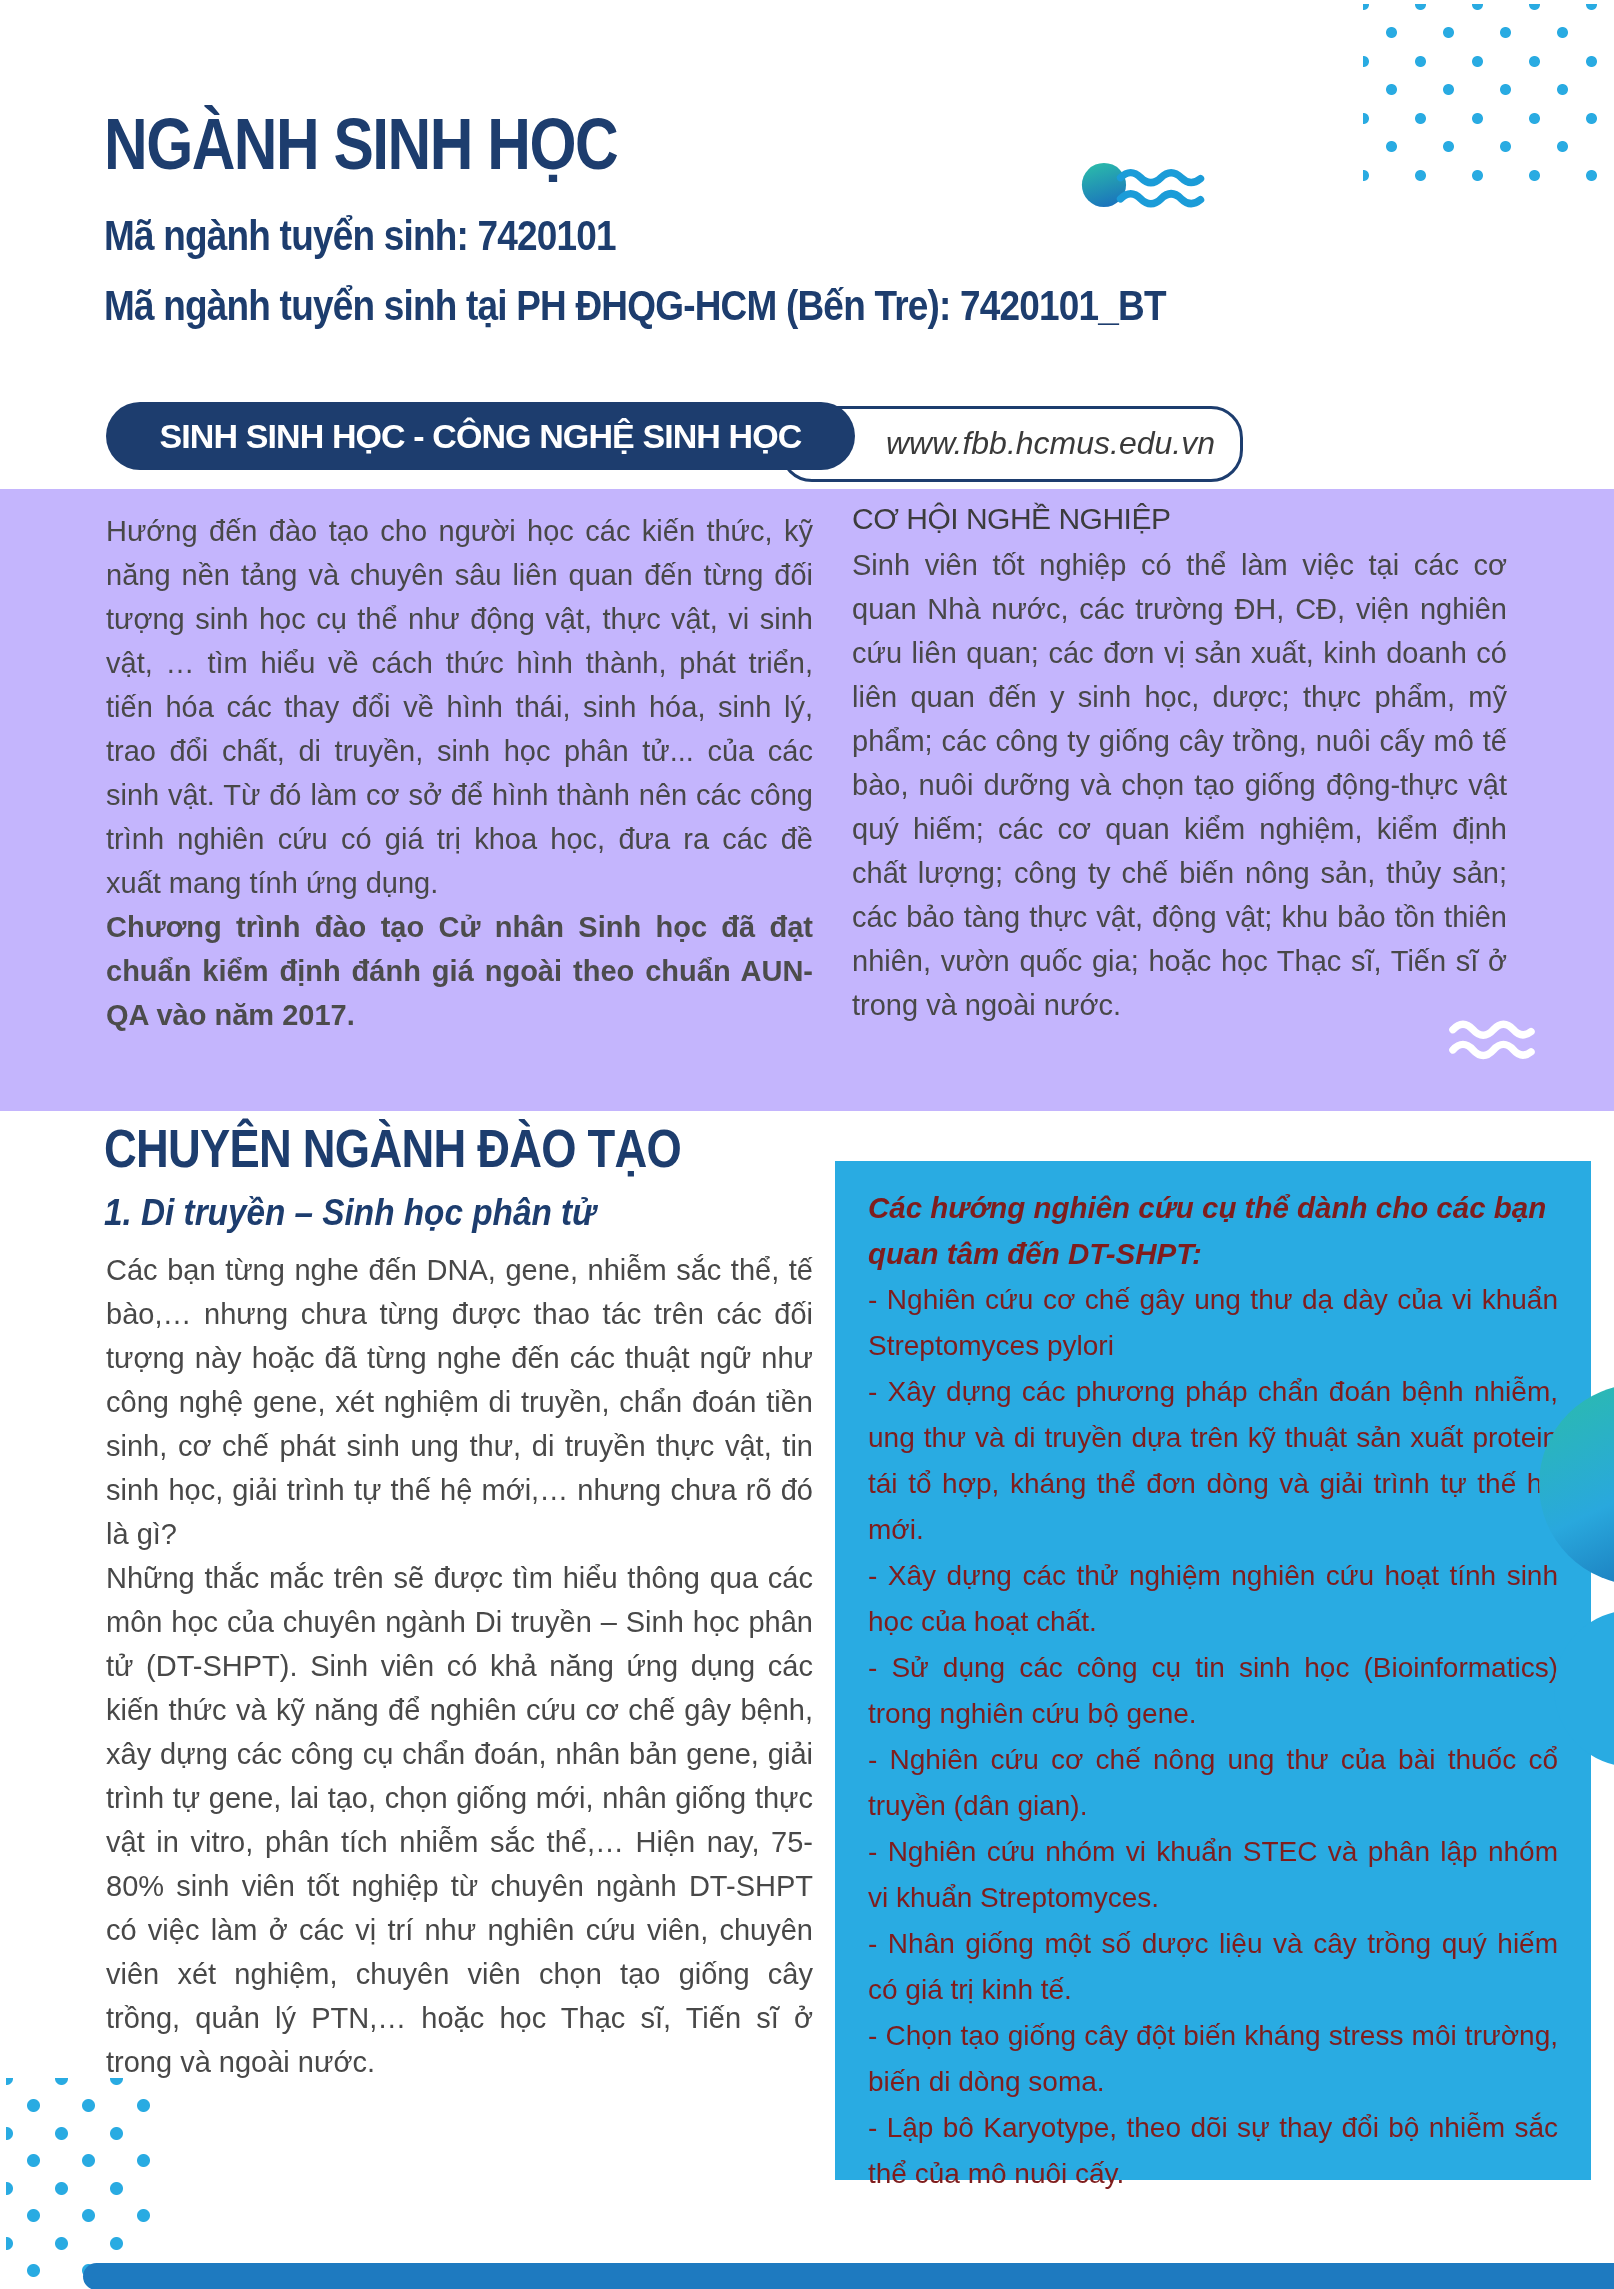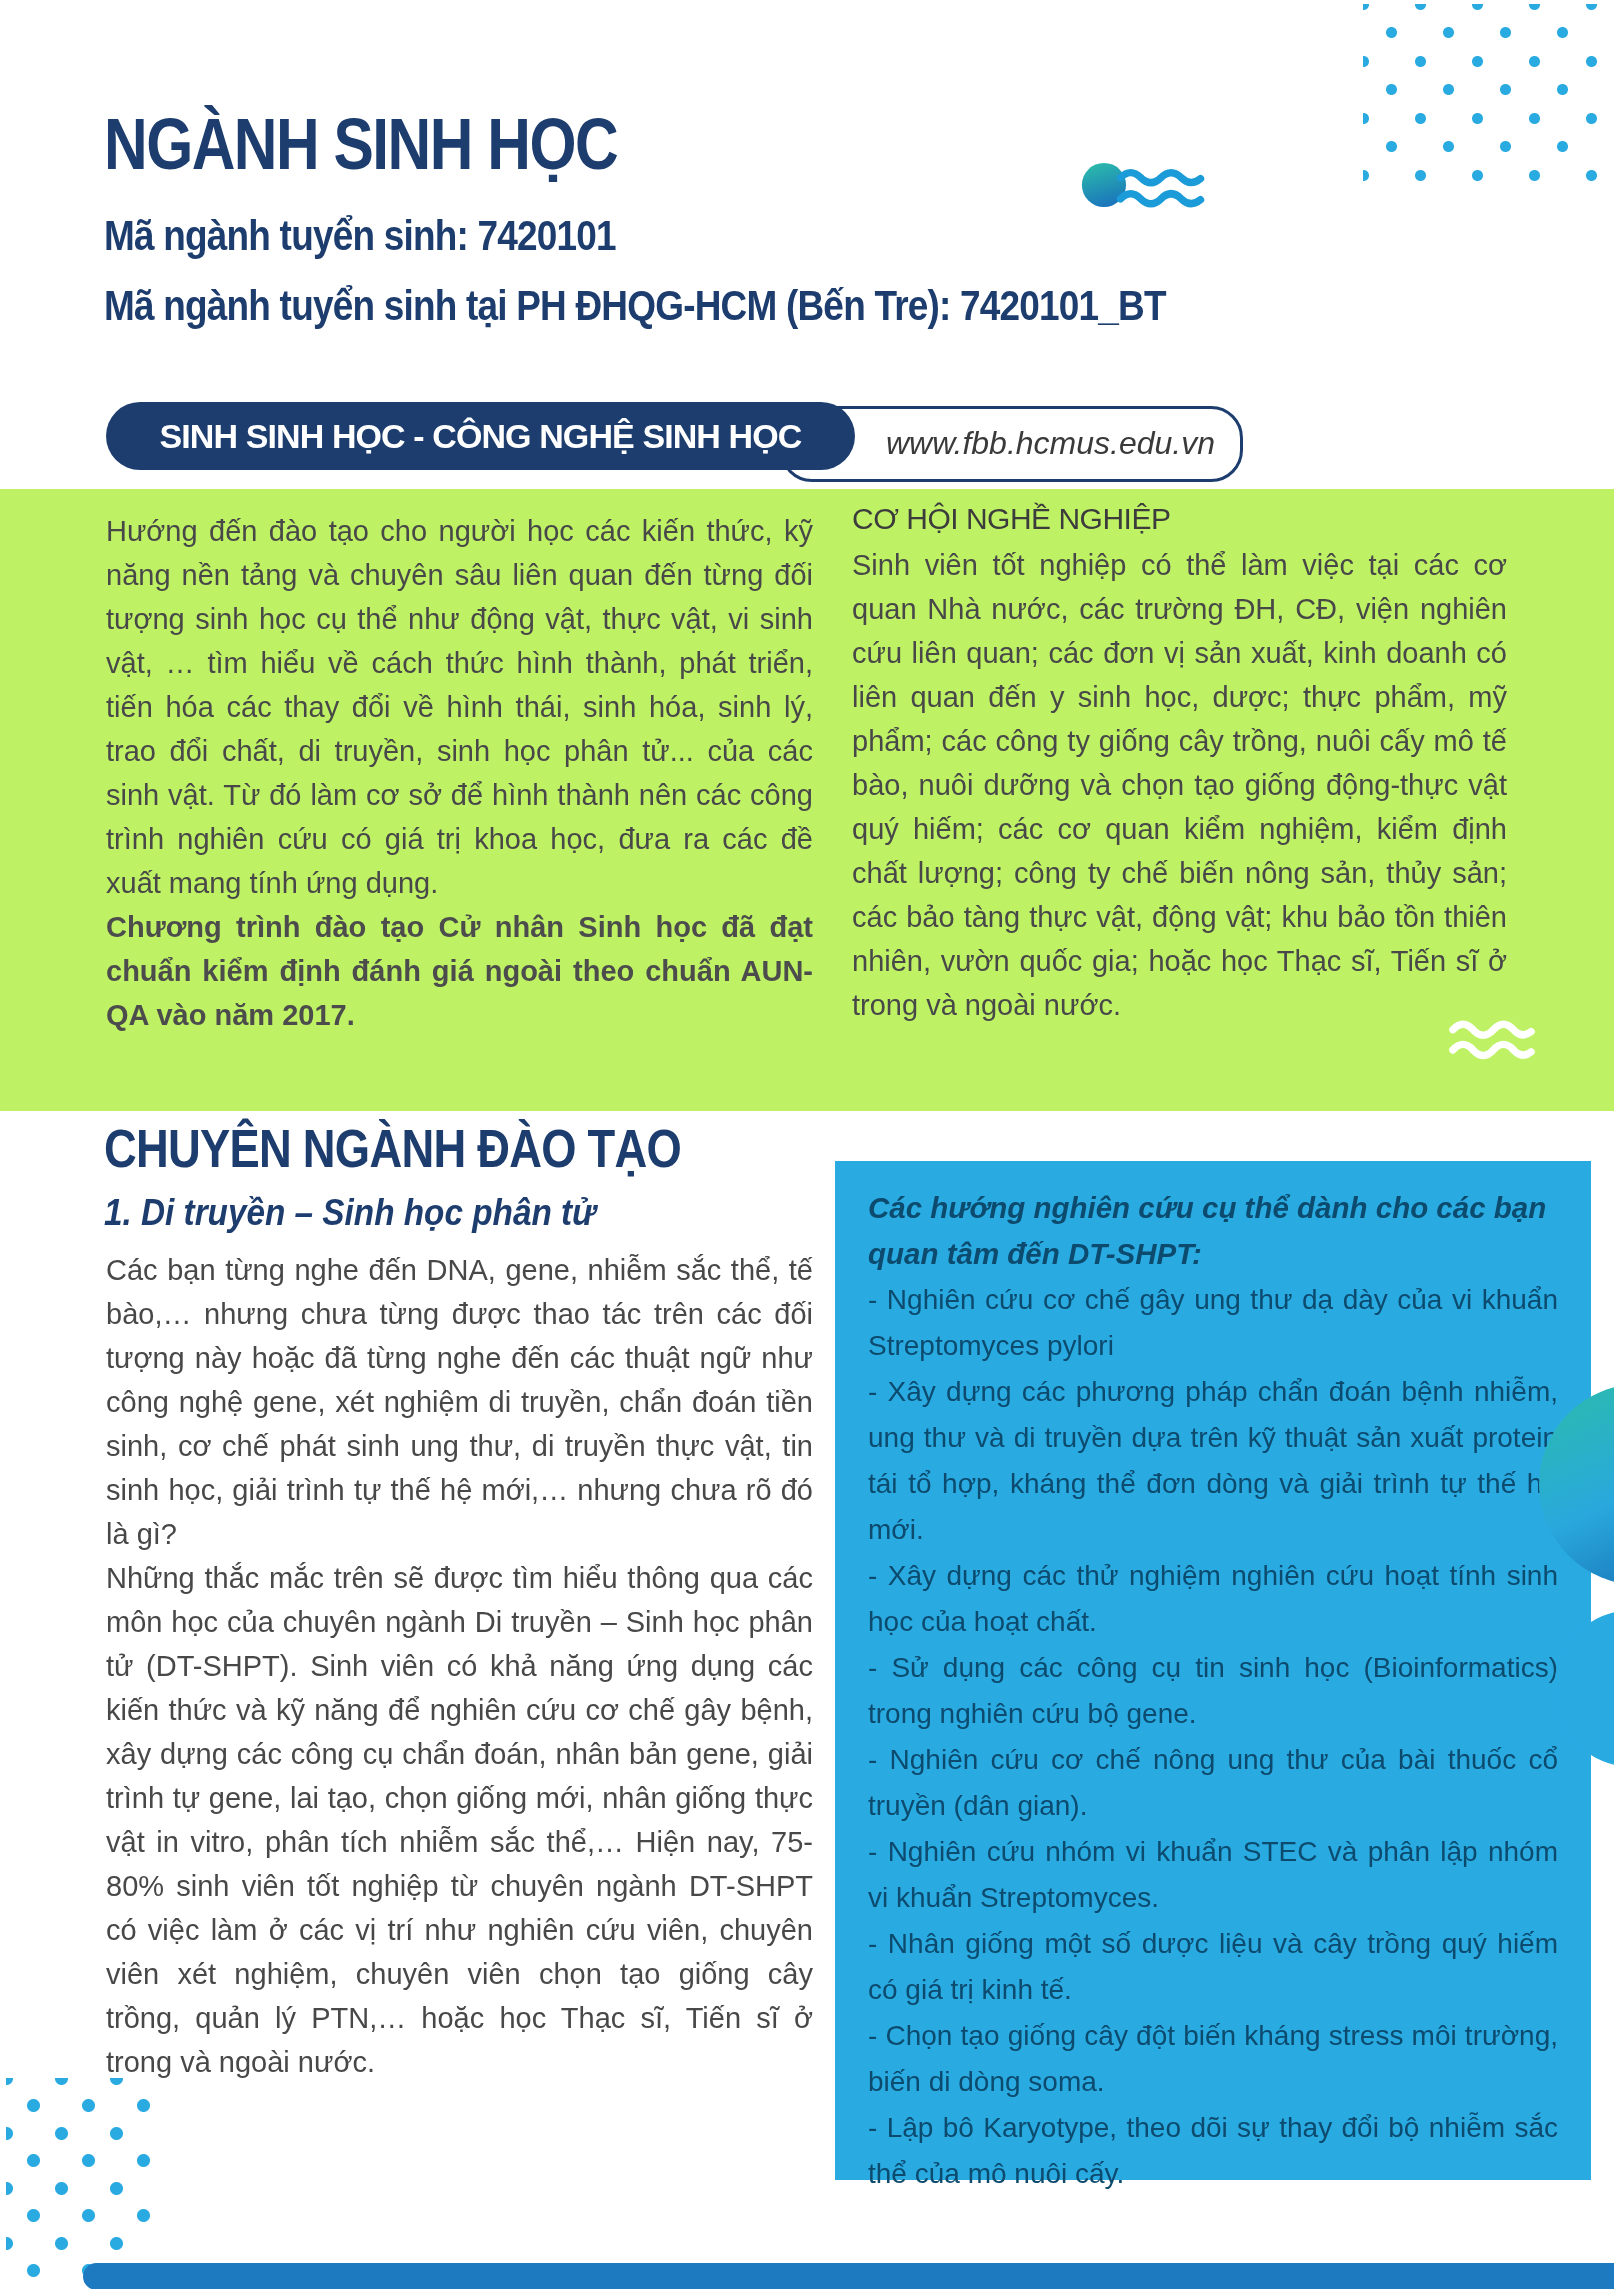--- a/index.html
+++ b/index.html
@@ -29,38 +29,38 @@
   .banner{position:absolute;left:106px;top:402px;width:1137px;height:68px;}
   .banner-url{position:absolute;left:674px;right:0;top:3.7px;height:76px;background:#fff;
     border:3.7px solid #1d3d6e;border-radius:32px;box-sizing:border-box;display:flex;
     align-items:center;justify-content:center;padding-left:78px;z-index:1;}
   .banner-url span{font-size:32px;font-style:italic;color:#3a3a3a;}
   .banner-navy{position:absolute;left:0;top:0;width:749px;height:68px;background:#1d3d6e;
     border-radius:34px;display:flex;align-items:center;justify-content:center;z-index:2;
     color:#fff;font-size:34px;font-weight:700;letter-spacing:-0.9px;white-space:nowrap;}
 
   
-  .gray-section{position:absolute;left:0;top:489px;width:1614px;height:622px;background:#bef264;}
+  .gray-section{position:absolute;left:0;top:489px;width:1614px;height:622px;background:#c4b5fd;}
   .body-text{font-size:29px;line-height:44px;text-align:justify;color:#484848;margin:0;}
   .col-left{position:absolute;left:106px;top:20px;width:707px;}
   .col-right{position:absolute;left:852px;top:13px;width:655px;}
   .accred{font-weight:700;color:#4c4c4c;}
   .career-heading{margin:0 0 7.4px 0;font-size:30px;font-weight:400;color:#3c3c3c;letter-spacing:-0.5px;}
   .waves-icon{position:absolute;left:1447px;top:1015px;}
 
   
   .majors-heading{position:absolute;left:104px;top:1117px;margin:0;font-size:54px;font-weight:800;
     color:#1d3d6e;letter-spacing:-0.9px;transform:scaleX(.84);transform-origin:left top;white-space:nowrap;}
   .majors-sub{position:absolute;left:104px;top:1192px;margin:0;font-size:37px;font-weight:700;
     font-style:italic;color:#1d3d6e;transform:scaleX(.9);transform-origin:left top;white-space:nowrap;}
   .sec1-col{position:absolute;left:106px;top:1248px;width:707px;}
 
   
   .blue-box{position:absolute;left:835px;top:1161px;width:756px;height:1019px;background:#29abe2;
-    box-sizing:border-box;padding:24px 33px 0 33px;color:#0c4a6e;}
+    box-sizing:border-box;padding:24px 33px 0 33px;color:#7f1d1d;}
   .box-title{font-size:29.5px;font-weight:700;font-style:italic;line-height:46px;text-align:left;}
   .box-item{font-size:28px;line-height:46px;text-align:justify;}
 
   
   .circle-grad{position:absolute;left:1539px;top:1384px;width:201px;height:201px;border-radius:50%;
     background:linear-gradient(155deg,#2bbcaa 0%,#29a8dd 52%,#1468ae 100%);}
   .circle-cyan{position:absolute;left:1554px;top:1610px;width:157px;height:157px;border-radius:50%;
     background:#29abe2;}
 
   .bottom-bar{position:absolute;left:83px;top:2263px;width:1531px;height:27px;background:#1e7ac0;

